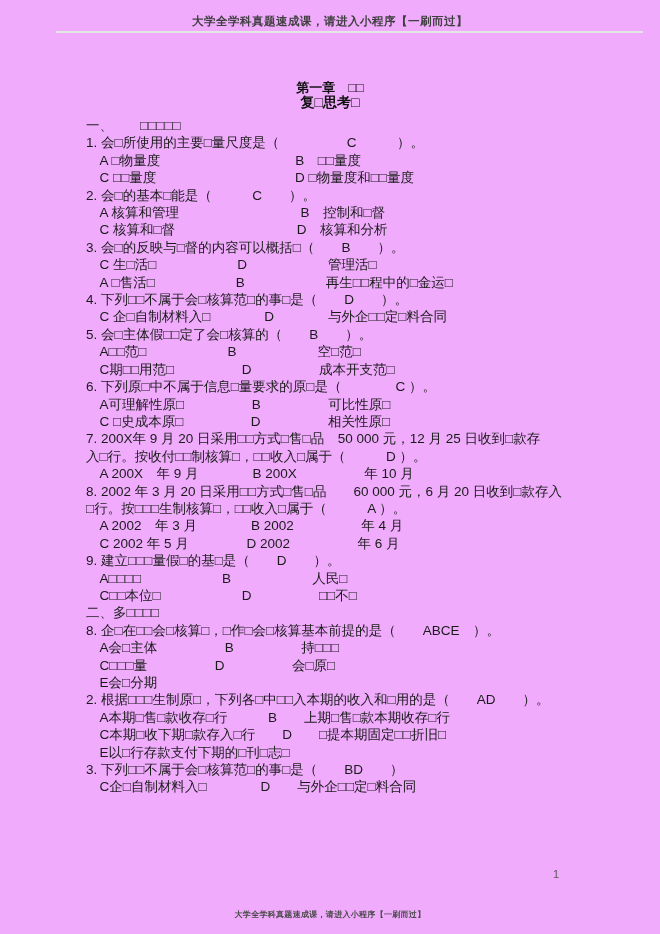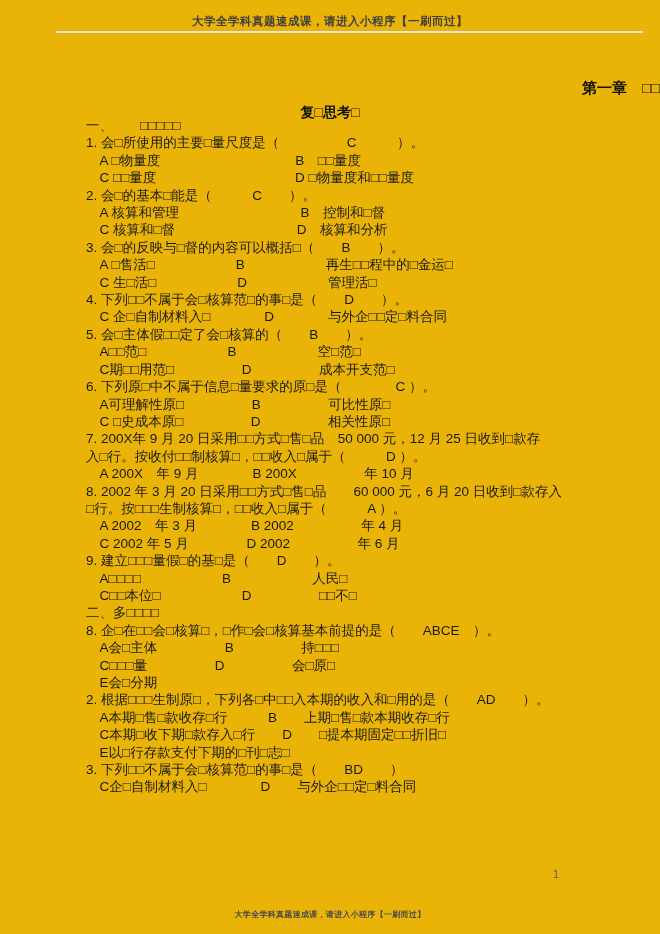--- a/index.html
+++ b/index.html
@@ -4,21 +4,21 @@
 <style>
   html, body {
     margin: 0;
     padding: 0;
     background: #ffffff;
   }
   .page {
     position: relative;
     width: 660px;
     height: 934px;
-    background: #eab308;
+    background: #f0abfc;
     overflow: hidden;
     font-family: "Liberation Sans", "DejaVu Sans", sans-serif;
     color: #1f1f1f;
   }
   .header-note {
     position: absolute;
     top: 14px;
     left: 0;
     width: 100%;
     text-align: center;
@@ -34,29 +34,29 @@
     left: 56px;
     width: 587px;
     height: 2px;
     background: #e6e6e6;
   }
   .chapter-title {
     position: absolute;
     top: 79px;
     left: 0;
     width: 100%;
-    text-align: right;
-    font-size: 15px;
+    text-align: center;
+    font-size: 13px;
     font-weight: 700;
     color: #111;
     white-space: pre;
   }
   .doc-subtitle {
     position: absolute;
-    top: 104px;
+    top: 94px;
     left: 0;
     width: 100%;
     text-align: center;
     font-size: 14px;
     font-weight: 700;
     color: #111;
     white-space: pre;
   }
   .doc-body {
     position: absolute;
@@ -101,22 +101,22 @@
   <div class="doc-subtitle">复□思考□</div>
   <div class="doc-body" id="doc-body">
       <div class="line">一、　　□□□□□</div>
       <div class="line">1. 会□所使用的主要□量尺度是（　　　　　C　　　）。</div>
       <div class="line">　A □物量度　　　　　　　　　　B　□□量度</div>
       <div class="line">　C □□量度　　　　　　　　　　 D □物量度和□□量度</div>
       <div class="line">2. 会□的基本□能是（　　　C　　）。</div>
       <div class="line">　A 核算和管理　　　　　　　　　B　控制和□督</div>
       <div class="line">　C 核算和□督　　　　　　　　　D　核算和分析</div>
       <div class="line">3. 会□的反映与□督的内容可以概括□（　　B　　）。</div>
+      <div class="line">　C 生□活□　　　　　　D　　　　　　管理活□</div>
       <div class="line">　A □售活□　　　　　　B　　　　　　再生□□程中的□金运□</div>
-      <div class="line">　C 生□活□　　　　　　D　　　　　　管理活□</div>
       <div class="line">4. 下列□□不属于会□核算范□的事□是（　　D　　）。</div>
       <div class="line">　C 企□自制材料入□　　　　D　　　　与外企□□定□料合同</div>
       <div class="line">5. 会□主体假□□定了会□核算的（　　B　　）。</div>
       <div class="line">　A□□范□　　　　　　B　　　　　　空□范□</div>
       <div class="line">　C期□□用范□　　　　　D　　　　　成本开支范□</div>
       <div class="line">6. 下列原□中不属于信息□量要求的原□是（　　　　C ）。</div>
       <div class="line">　A可理解性原□　　　　　B　　　　　可比性原□</div>
       <div class="line">　C □史成本原□　　　　　D　　　　　相关性原□</div>
       <div class="line">7. 200X年 9 月 20 日采用□□方式□售□品　50 000 元，12 月 25 日收到□款存</div>
       <div class="line">入□行。按收付□□制核算□，□□收入□属于（　　　D ）。</div>

